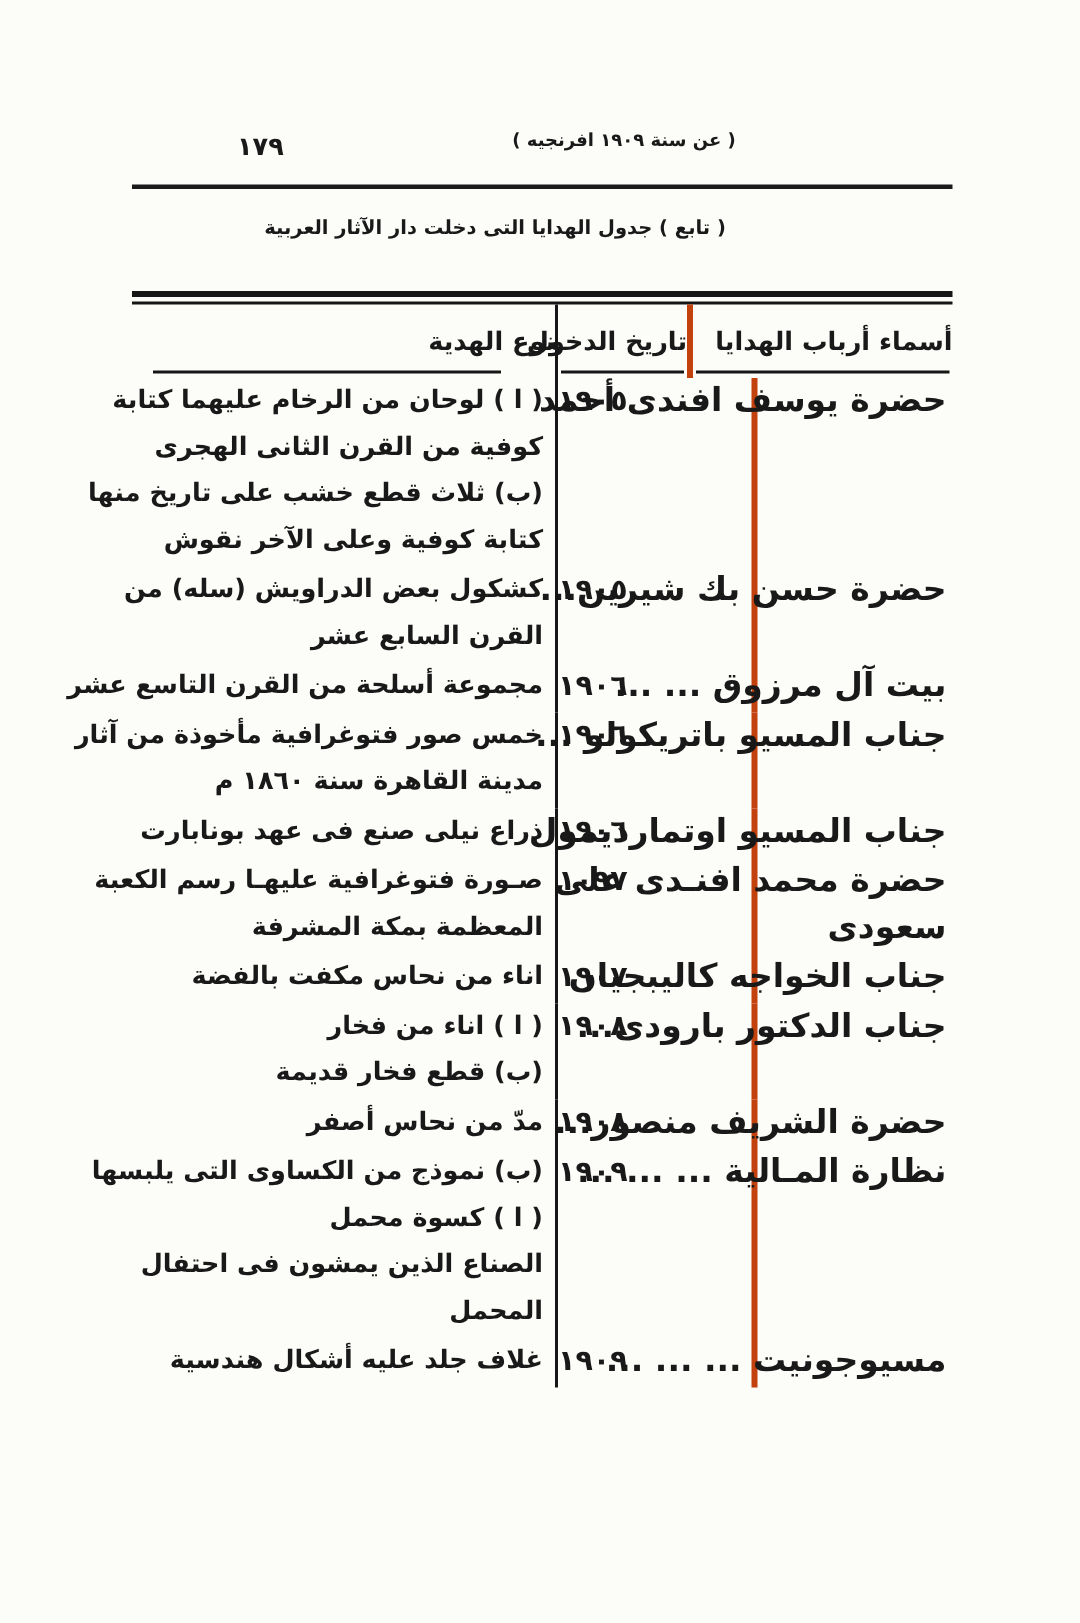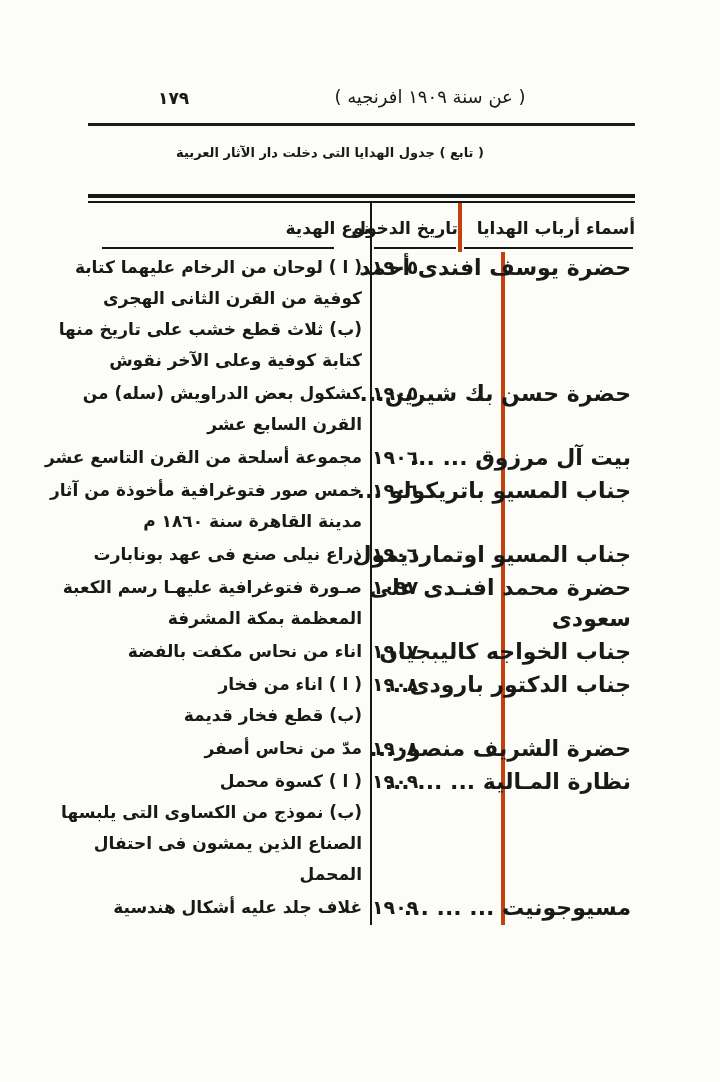--- a/index.html
+++ b/index.html
@@ -8,22 +8,22 @@
     background:#fcfcf9;
     font-family:"DejaVu Sans", sans-serif;
     color:#191919;
     overflow:hidden;
   }
   .page{position:relative;width:720px;height:1082px;direction:rtl;}
 
   
   .running-header{position:absolute;top:86px;left:0;width:660px;height:34px;}
   .header-title{
-    position:absolute;left:430px;top:0;transform:translateX(-50%);
-    font-size:18px;font-weight:normal;white-space:nowrap;direction:rtl;
+    position:absolute;left:416px;top:0;transform:translateX(-50%);
+    font-size:12px;font-weight:bold;white-space:nowrap;direction:rtl;
   }
   .page-number{
     position:absolute;left:158px;top:2px;
     font-size:17px;font-weight:bold;direction:rtl;
   }
   .header-rule{
     position:absolute;top:123px;left:88px;width:547px;height:3px;background:#1b1b1b;
   }
 
   
@@ -178,22 +178,22 @@
         <div class="cell gift-cell col-gift">
           <div class="tline">مدّ من نحاس أصفر</div>
         </div>
         <div class="cell name-cell col-names">
           <div class="tline">نظارة المـالية ... ... ...</div>
         </div>
         <div class="cell date-cell col-date">
           <div class="tline">١٩٠٩</div>
         </div>
         <div class="cell gift-cell col-gift">
+          <div class="tline">(ب) نموذج من الكساوى التى يلبسها</div>
           <div class="tline">( ا ) كسوة محمل</div>
-          <div class="tline">(ب) نموذج من الكساوى التى يلبسها</div>
           <div class="tline center">الصناع الذين يمشون فى احتفال</div>
           <div class="tline center">المحمل</div>
         </div>
         <div class="cell name-cell col-names">
           <div class="tline">مسيوجونيت ... ... ...</div>
         </div>
         <div class="cell date-cell col-date">
           <div class="tline">١٩٠٩</div>
         </div>
         <div class="cell gift-cell col-gift">

